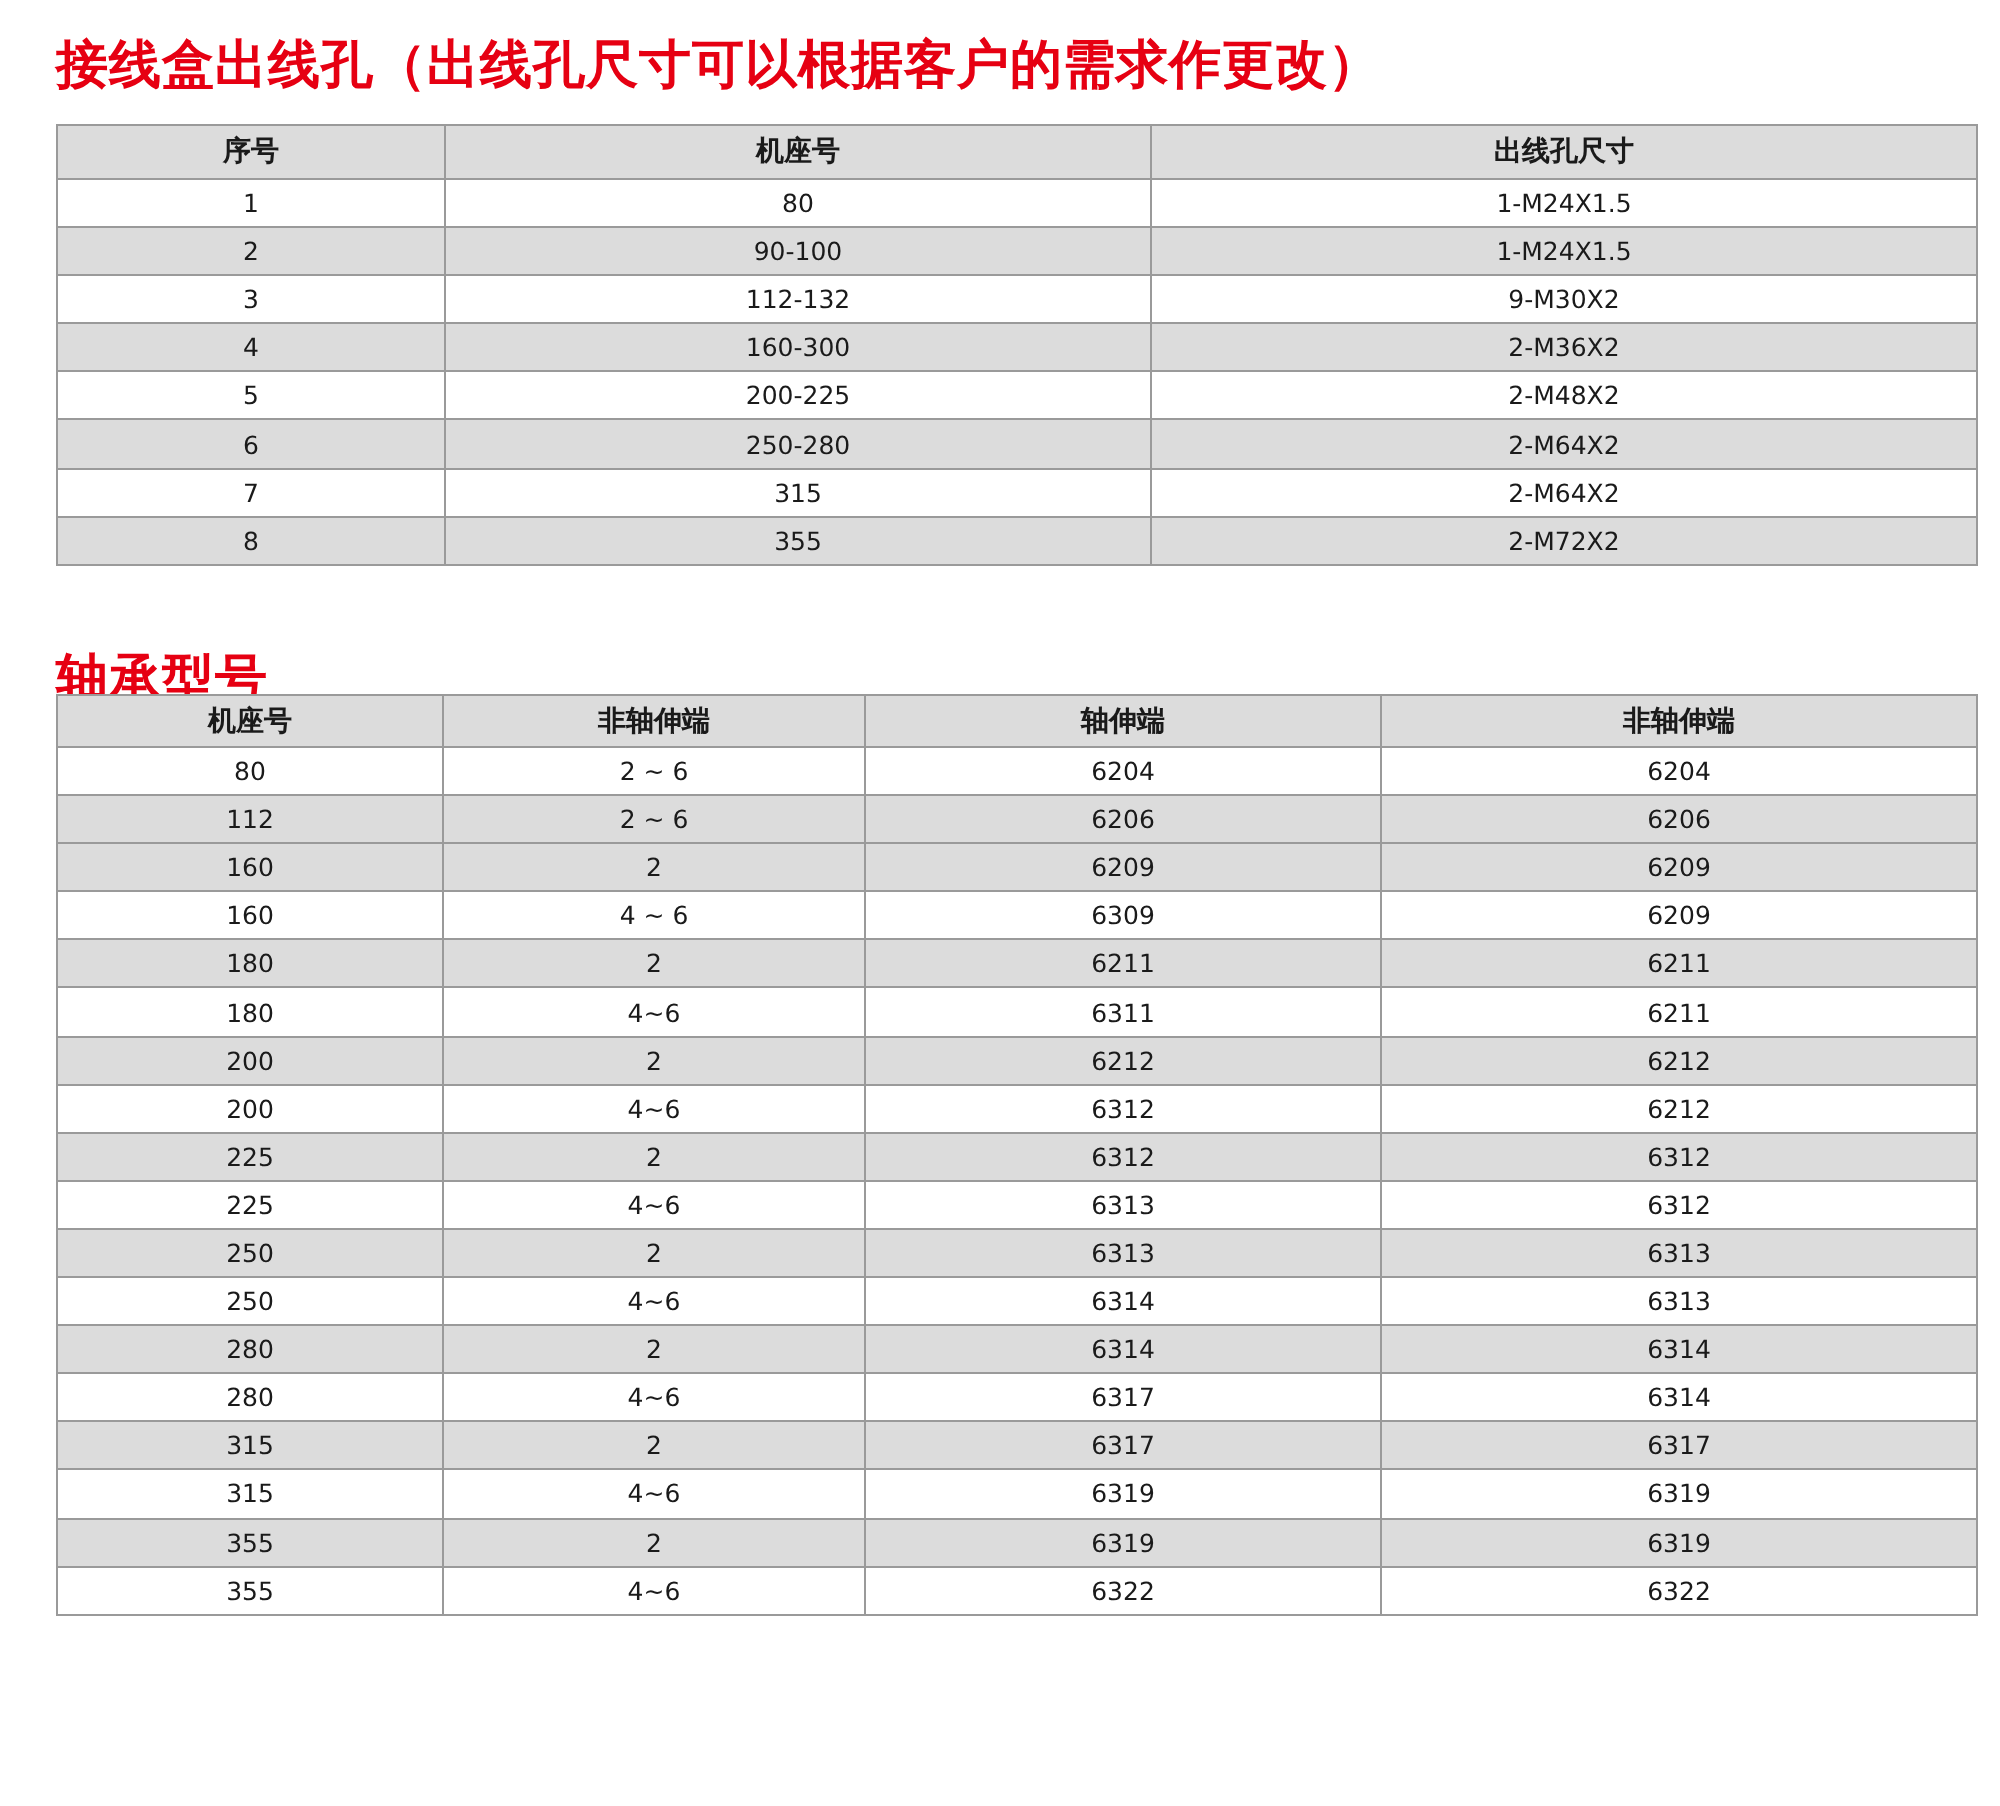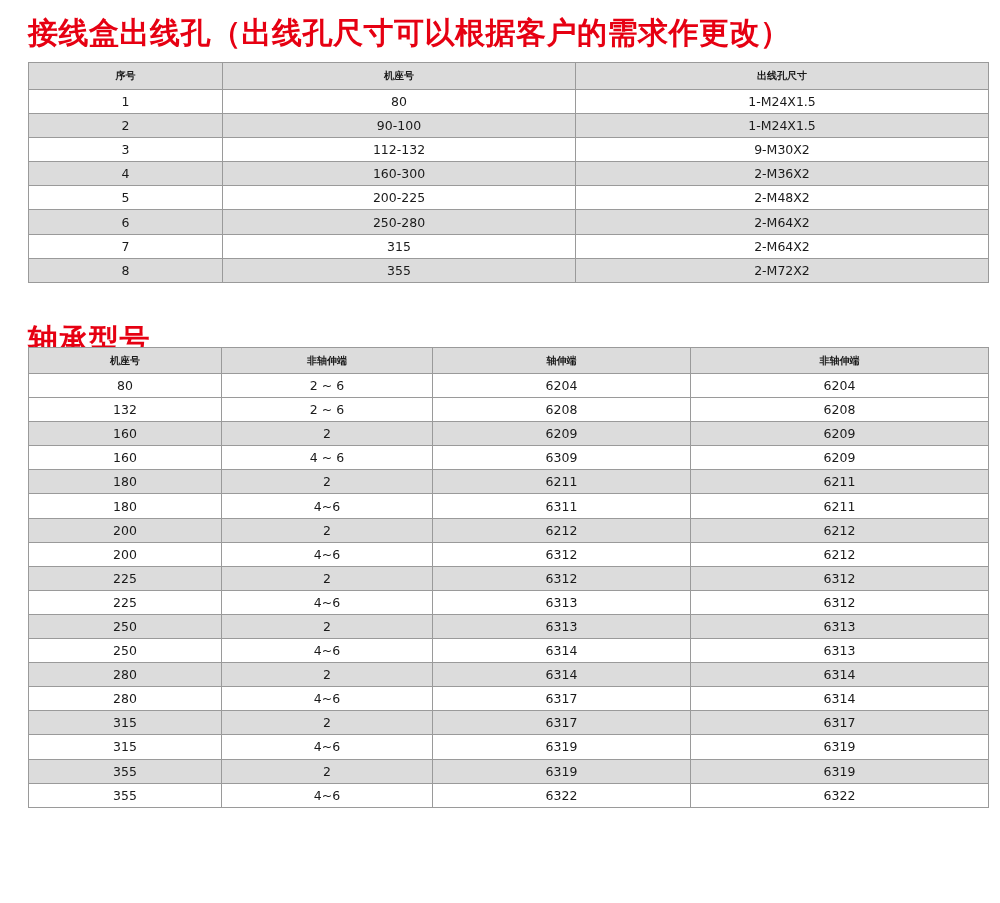--- a/index.html
+++ b/index.html
@@ -1,39 +1,39 @@
 <!DOCTYPE html>
 <html><head>
   <meta charset="utf-8">
   <style>
     * { box-sizing: border-box; margin: 0; padding: 0; }
     html, body { width: 1000px; height: 903px; background: #ffffff; overflow: hidden; }
     body { position: relative; font-family: "DejaVu Sans", "Liberation Sans", sans-serif; color: #1a1a1a; }
     .section-title {
       position: absolute; left: 28px;
-      color: #e60012; font-weight: bold; font-size: 30px; line-height: 26px;
+      color: #e60012; font-weight: bold; font-size: 26px; line-height: 26px;
       letter-spacing: 0.5px;
     }
     #title1 { top: 20px; }
     #title2 { top: 327px; }
     table {
       position: absolute; left: 28px; width: 960px;
       border-collapse: collapse; table-layout: fixed;
       font-size: 12.5px;
     }
     #table1 { top: 62px; }
     #table2 { top: 347px; }
     th, td {
       text-align: center; vertical-align: middle;
       border: 1px solid #9a9a9a;
       height: 24.1px; padding: 0;
       font-family: "DejaVu Sans", "Liberation Sans", sans-serif;
       white-space: nowrap;
     }
-    th { background: #dcdcdc; font-weight: bold; height: 27px; font-size: 10px; }
+    th { background: #dcdcdc; font-weight: bold; height: 27px; font-size: 14px; }
     #table2 th { height: 26px; }
     tr.odd td { background: #ffffff; }
     tr.even td { background: #dcdcdc; }
     table { border: 1.5px solid #8c8c8c; }
   </style>
 </head>
 <body>
 
 <div id="title1" class="section-title">接线盒出线孔（出线孔尺寸可以根据客户的需求作更改）</div>
 
@@ -111,25 +111,25 @@
       <th>非轴伸端</th>
     </tr>
   </thead>
   <tbody id="tbody2">
       <tr class="odd">
         <td>80</td>
         <td>2 ~ 6</td>
         <td>6204</td>
         <td>6204</td>
       </tr>
-      <tr class="odd">
-        <td>132</td>
+      <tr class="even">
+        <td>112</td>
         <td>2 ~ 6</td>
-        <td>6208</td>
-        <td>6208</td>
+        <td>6206</td>
+        <td>6206</td>
       </tr>
       <tr class="even">
         <td>160</td>
         <td>2</td>
         <td>6209</td>
         <td>6209</td>
       </tr>
       <tr class="odd">
         <td>160</td>
         <td>4 ~ 6</td>

